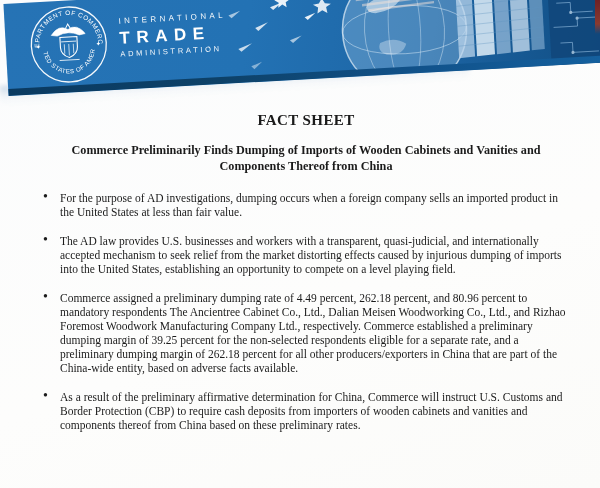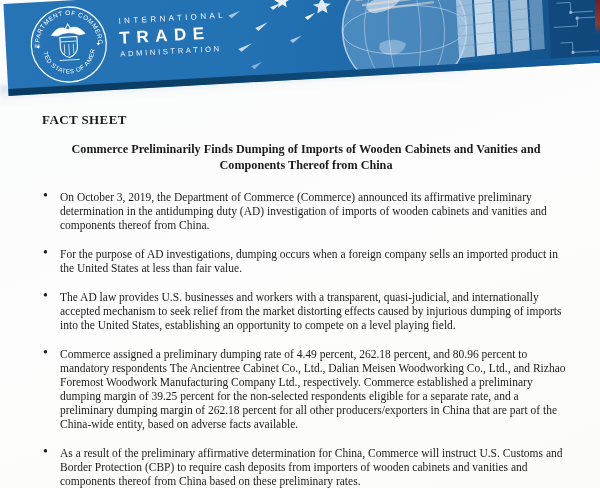--- a/index.html
+++ b/index.html
@@ -78,23 +78,23 @@
   }
 
   
   .doc {
     position: absolute;
     left: 42px; right: 30px;
     top: 112px;
     color: #1b1b1b;
   }
   .doc-title {
-    text-align: left;
+    text-align: center;
     font-weight: bold;
-    font-size: 13px;
+    font-size: 15px;
     letter-spacing: 0.4px;
   }
   .doc-subtitle {
     margin: 13px auto 8px auto;
     max-width: 505px;
     text-align: center;
     font-weight: bold;
     font-size: 12.2px;
     line-height: 1.35;
   }
@@ -224,21 +224,20 @@
       </g>
     </svg>
   </div>
 
   <div class="corner-artifact"></div>
 
   <div class="doc">
     <div class="doc-title">FACT SHEET</div>
     <div class="doc-subtitle">Commerce Preliminarily Finds Dumping of Imports of Wooden Cabinets and Vanities and Components Thereof from China</div>
     <ul class="facts">
-      <li>On October 3, 2019, the Department of Commerce (Commerce) announced its affirmative preliminary determination in the antidumping duty (AD) investigation of imports of wooden cabinets and vanities and components thereof from China.</li>
       <li>For the purpose of AD investigations, dumping occurs when a foreign company sells an imported product in the United States at less than fair value.</li>
       <li>The AD law provides U.S. businesses and workers with a transparent, quasi-judicial, and internationally accepted mechanism to seek relief from the market distorting effects caused by injurious dumping of imports into the United States, establishing an opportunity to compete on a level playing field.</li>
       <li>Commerce assigned a preliminary dumping rate of 4.49 percent, 262.18 percent, and 80.96 percent to mandatory respondents The Ancientree Cabinet Co., Ltd., Dalian Meisen Woodworking Co., Ltd., and Rizhao Foremost Woodwork Manufacturing Company Ltd., respectively.  Commerce established a preliminary dumping margin of 39.25 percent for the non-selected respondents eligible for a separate rate, and a preliminary dumping margin of 262.18 percent for all other producers/exporters in China that are part of the China-wide entity, based on adverse facts available.</li>
       <li>As a result of the preliminary affirmative determination for China, Commerce will instruct U.S. Customs and Border Protection (CBP) to require cash deposits from importers of wooden cabinets and vanities and components thereof from China based on these preliminary rates.</li>
     </ul>
   </div>
 
 </div>
 
 </body></html>

